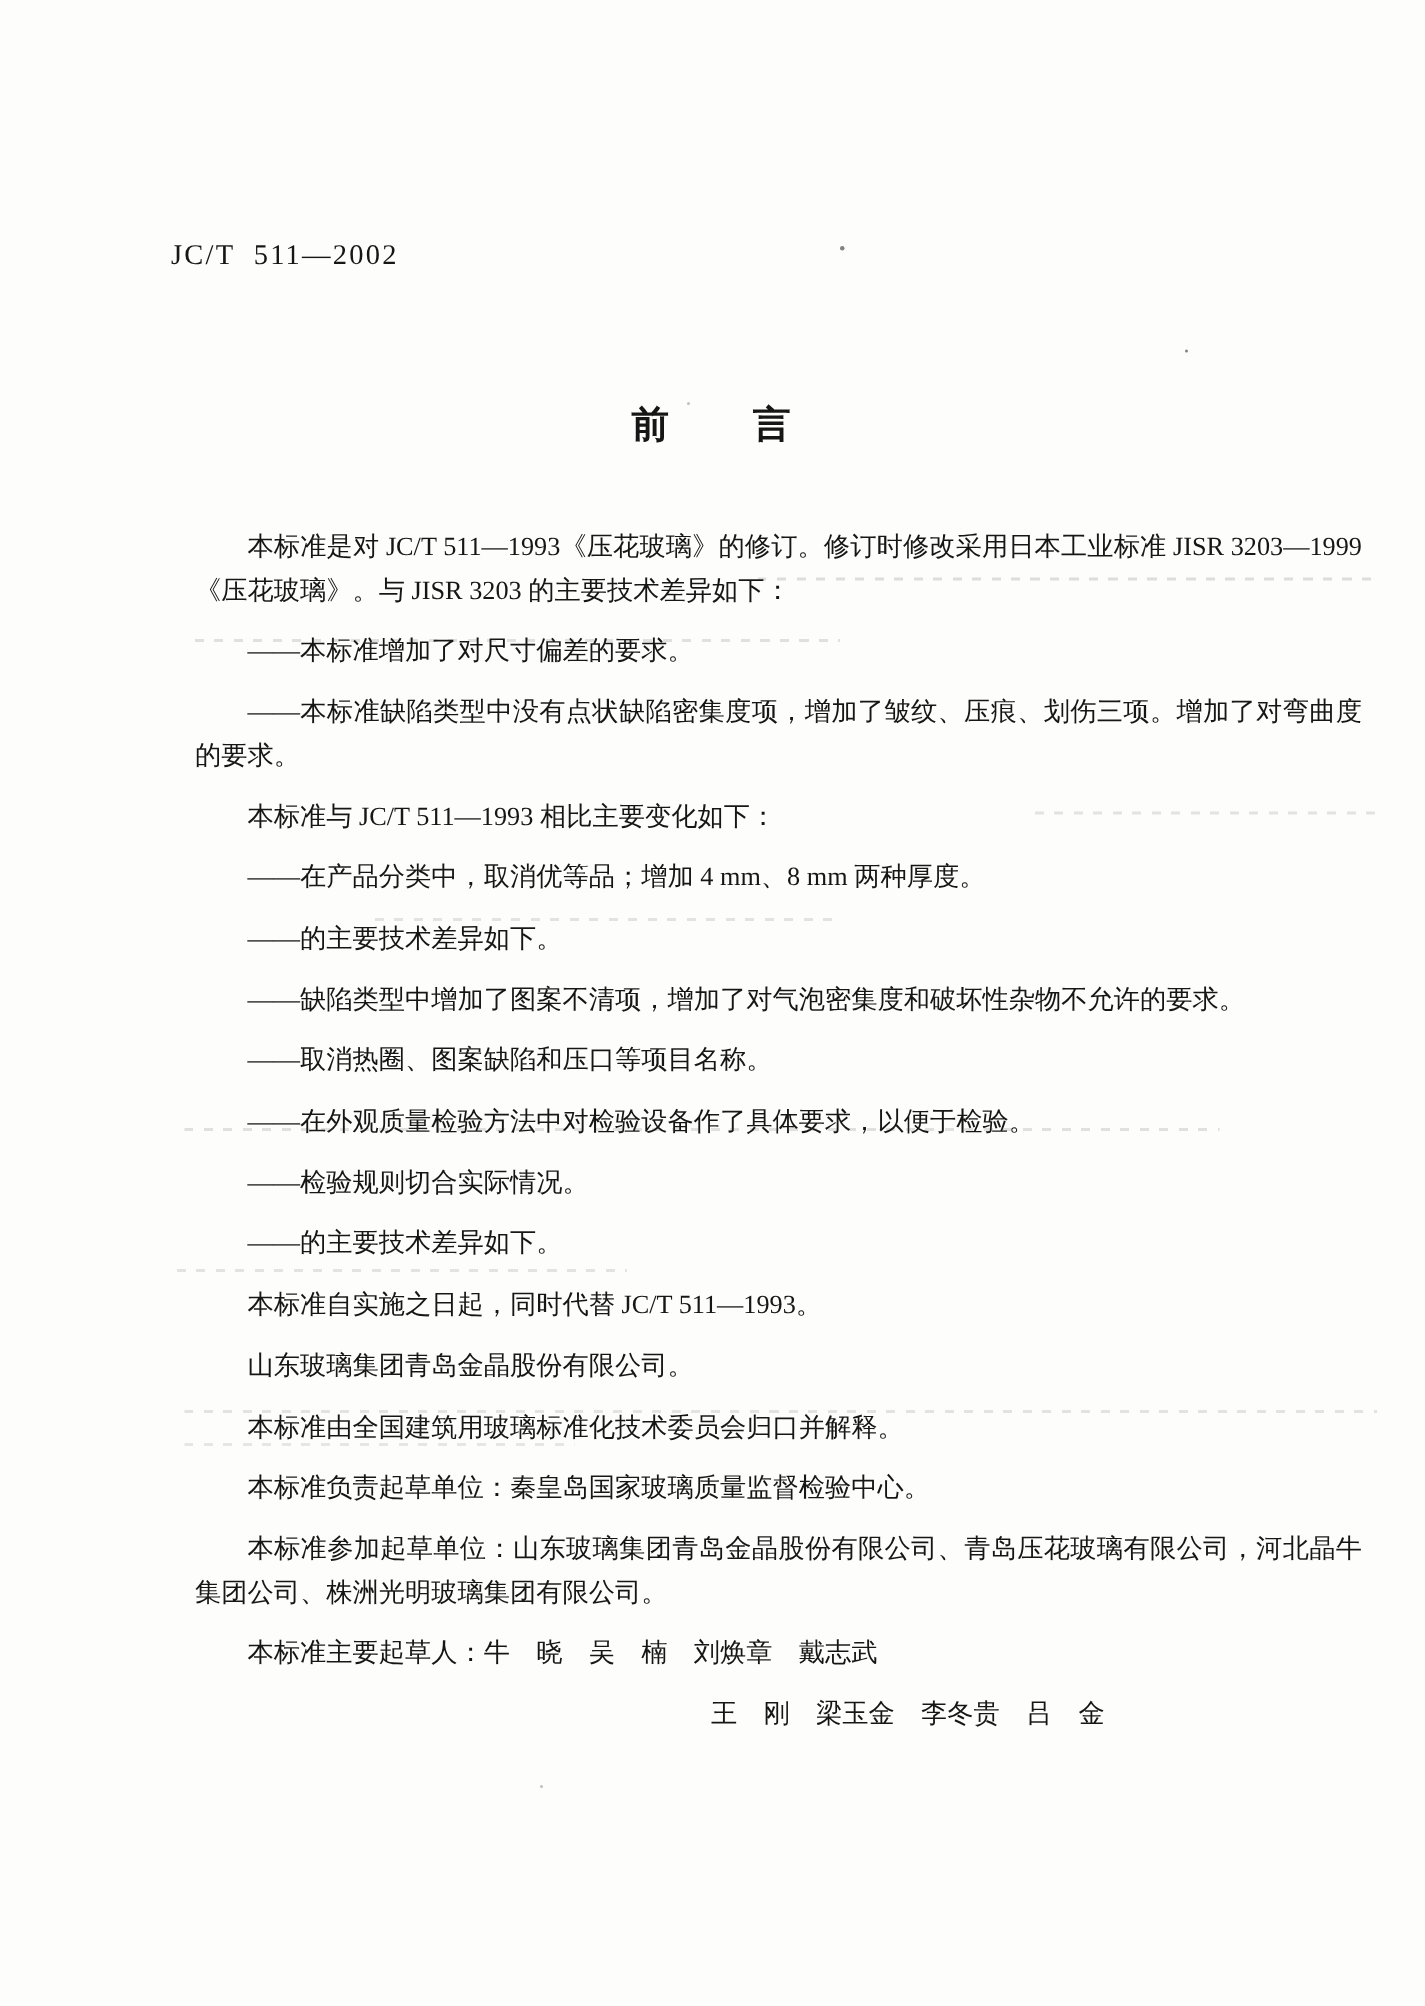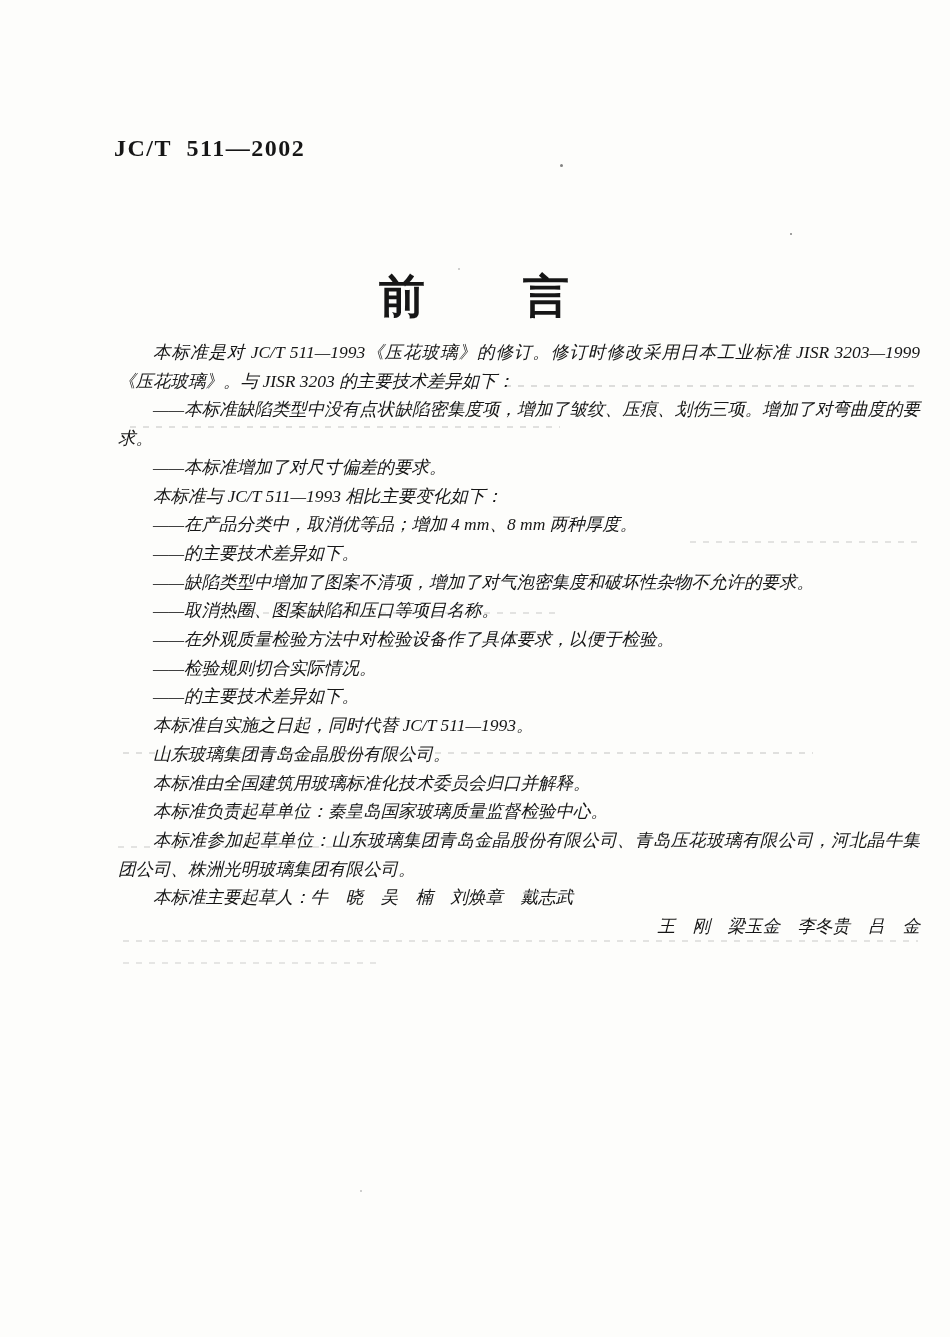--- a/index.html
+++ b/index.html
@@ -11,56 +11,55 @@
     height: 1337px;
     position: relative;
     background: #fdfdfb;
     font-family: "Liberation Serif", "DejaVu Serif", serif;
     color: #161616;
     overflow: hidden;
   }
   .doc-code {
     position: absolute;
     left: 114px;
-    top: 135px;
-    font-size: 24px;
-    font-weight: 700;
+    top: 160px;
+    font-size: 19px;
+    font-weight: 400;
     letter-spacing: 1.5px;
     white-space: pre;
   }
   .page-title {
     position: absolute;
     top: 266px;
     left: 0;
     width: 100%;
     text-align: center;
-    font-size: 46px;
+    font-size: 25px;
     font-weight: 700;
     letter-spacing: 2px;
     white-space: pre;
   }
   .body-text {
     position: absolute;
     left: 118px;
     top: 338px;
     width: 802px;
     font-size: 17.5px;
     line-height: 28.7px;
     text-align: justify;
     text-justify: inter-character;
   }
   .body-text p {
-    margin: 0;
+    margin: 12px;
     text-indent: 2em;
-    font-style: italic;
   }
   .body-text p.names2 {
     text-indent: 0;
     margin-left: 10.55em;
-    text-align: right;
+    text-align: center;
   }
   .artifact {
     position: absolute;
     height: 2px;
     background-image: repeating-linear-gradient(90deg,
       rgba(45,45,45,0.28) 0px, rgba(45,45,45,0.28) 6px,
       transparent 6px, transparent 13px);
   }
   .speck {
     position: absolute;
@@ -70,22 +69,22 @@
 </style>
 </head>
 <body>
 
 <div class="doc-code">JC/T  511—2002</div>
 
 <div class="page-title">前　　言</div>
 
 <div class="body-text">
   <p>本标准是对 JC/T 511—1993《压花玻璃》的修订。修订时修改采用日本工业标准 JISR 3203—1999《压花玻璃》。与 JISR 3203 的主要技术差异如下：</p>
+  <p>——本标准增加了对尺寸偏差的要求。</p>
   <p>——本标准缺陷类型中没有点状缺陷密集度项，增加了皱纹、压痕、划伤三项。增加了对弯曲度的要求。</p>
-  <p>——本标准增加了对尺寸偏差的要求。</p>
   <p>本标准与 JC/T 511—1993 相比主要变化如下：</p>
   <p>——在产品分类中，取消优等品；增加 4 mm、8 mm 两种厚度。</p>
   <p>——的主要技术差异如下。</p>
   <p>——缺陷类型中增加了图案不清项，增加了对气泡密集度和破坏性杂物不允许的要求。</p>
   <p>——取消热圈、图案缺陷和压口等项目名称。</p>
   <p>——在外观质量检验方法中对检验设备作了具体要求，以便于检验。</p>
   <p>——检验规则切合实际情况。</p>
   <p>——的主要技术差异如下。</p>
   <p>本标准自实施之日起，同时代替 JC/T 511—1993。</p>
   <p>山东玻璃集团青岛金晶股份有限公司。</p>

